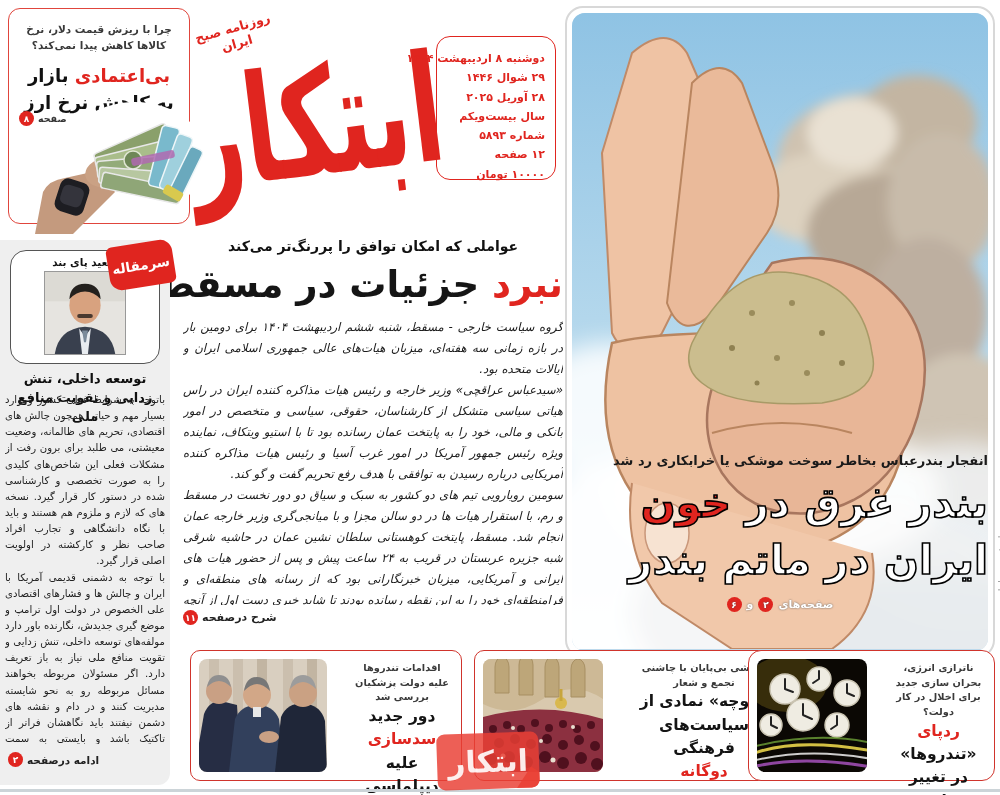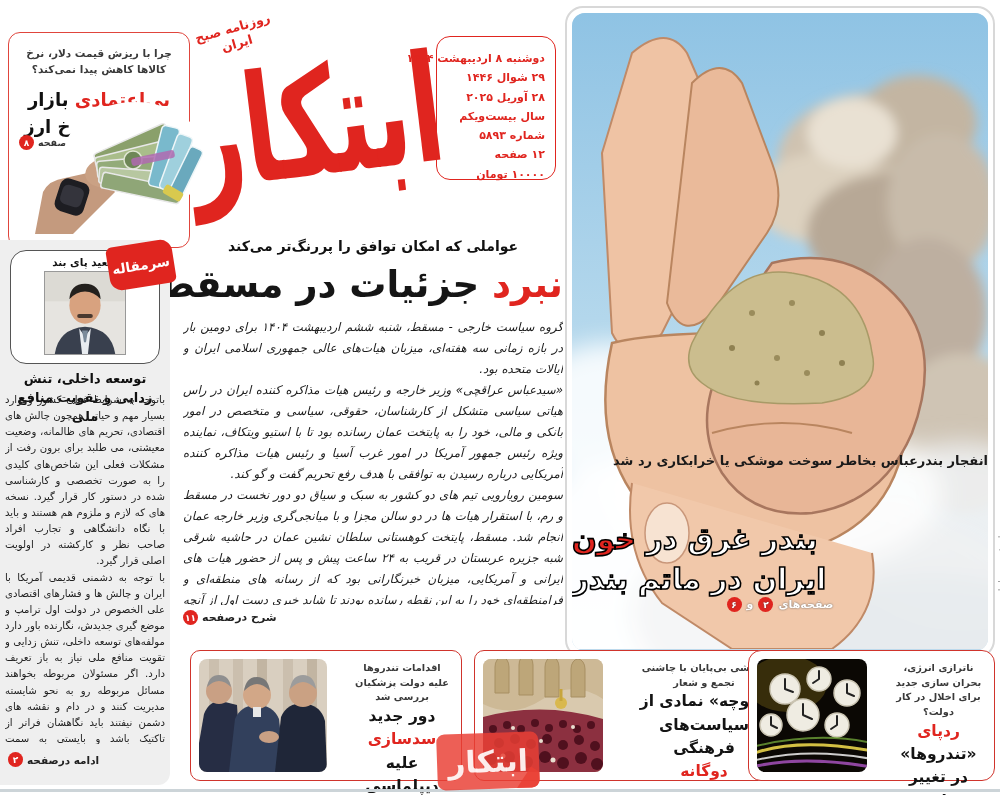--- a/index.html
+++ b/index.html
@@ -12,21 +12,21 @@
   .red { color:#e0251f; }
   .pnum {
     display:inline-flex; width:15px; height:15px; border-radius:50%;
     background:#e0251f; color:#fff; align-items:center; justify-content:center;
     font-size:9px; font-weight:bold; flex:0 0 auto;
   }
   
   #tl-box {
     position:absolute; left:8px; top:8px; width:182px; height:216px;
     border:1.5px solid #e0453c; border-radius:12px; padding:12px 8px 0 8px;
-    text-align:center; background:#fff;margin-top:24px;
+    text-align:center; background:#fff;
   }
   #tl-kicker { font-size:10.5px; color:#3a3a3a; line-height:1.55; font-weight:bold; }
   #tl-headline { margin-top:8px; font-size:18px; font-weight:bold; color:#111; line-height:1.5; }
   #tl-badge {
     position:absolute; left:10px; top:102px; display:flex; align-items:center;
     gap:4px; font-size:9.5px; font-weight:bold; color:#333; direction:rtl;
   }
   #tl-photo { position:absolute; left:35px; top:96px; width:172px; height:138px; z-index:3; }
   
   #mast-script {
@@ -68,23 +68,23 @@
     position:absolute; left:565px; top:6px; width:430px; height:652px;
     border:2px solid #d8d8d8; border-radius:18px; background:#fff; padding:5px;
   }
   #feature-art { position:relative; width:100%; height:100%; border-radius:13px; overflow:hidden; background:#bcd9ec; }
   #feature-art svg { position:absolute; inset:0; }
   #feat-caption {
     position:absolute; left:0; top:440px; width:100%; text-align:right;
     font-size:13px; font-weight:bold; color:#1a1a1a; z-index:4;
   }
   #feat-headline {
-    position:absolute; left:0; top:462px; width:100%; text-align:left; z-index:4;
-    font-size:29px; font-weight:900; line-height:1.38; color:#fff;
-    -webkit-text-stroke:1.6px #000; text-shadow:0 0 1px #000;margin-top:44px;
+    position:absolute; left:0; top:462px; width:100%; text-align:right; z-index:4;
+    font-size:41px; font-weight:900; line-height:1.38; color:#fff;
+    -webkit-text-stroke:1.6px #000; text-shadow:0 0 1px #000;
   }
   #feat-headline .red { -webkit-text-stroke:1.6px #000; }
   #feat-pages {
     position:absolute; left:0; top:584px; width:100%; display:flex; z-index:4;
     justify-content:center; align-items:center; gap:5px;
     color:#fff; font-size:11px; font-weight:bold; text-shadow:0 0 2px #555;
   }
   #feat-credit {
     position:absolute; left:947px; top:560px; width:110px; height:12px;
     transform:rotate(-90deg); transform-origin:center; font-size:8.5px; color:#8a8a8a;

